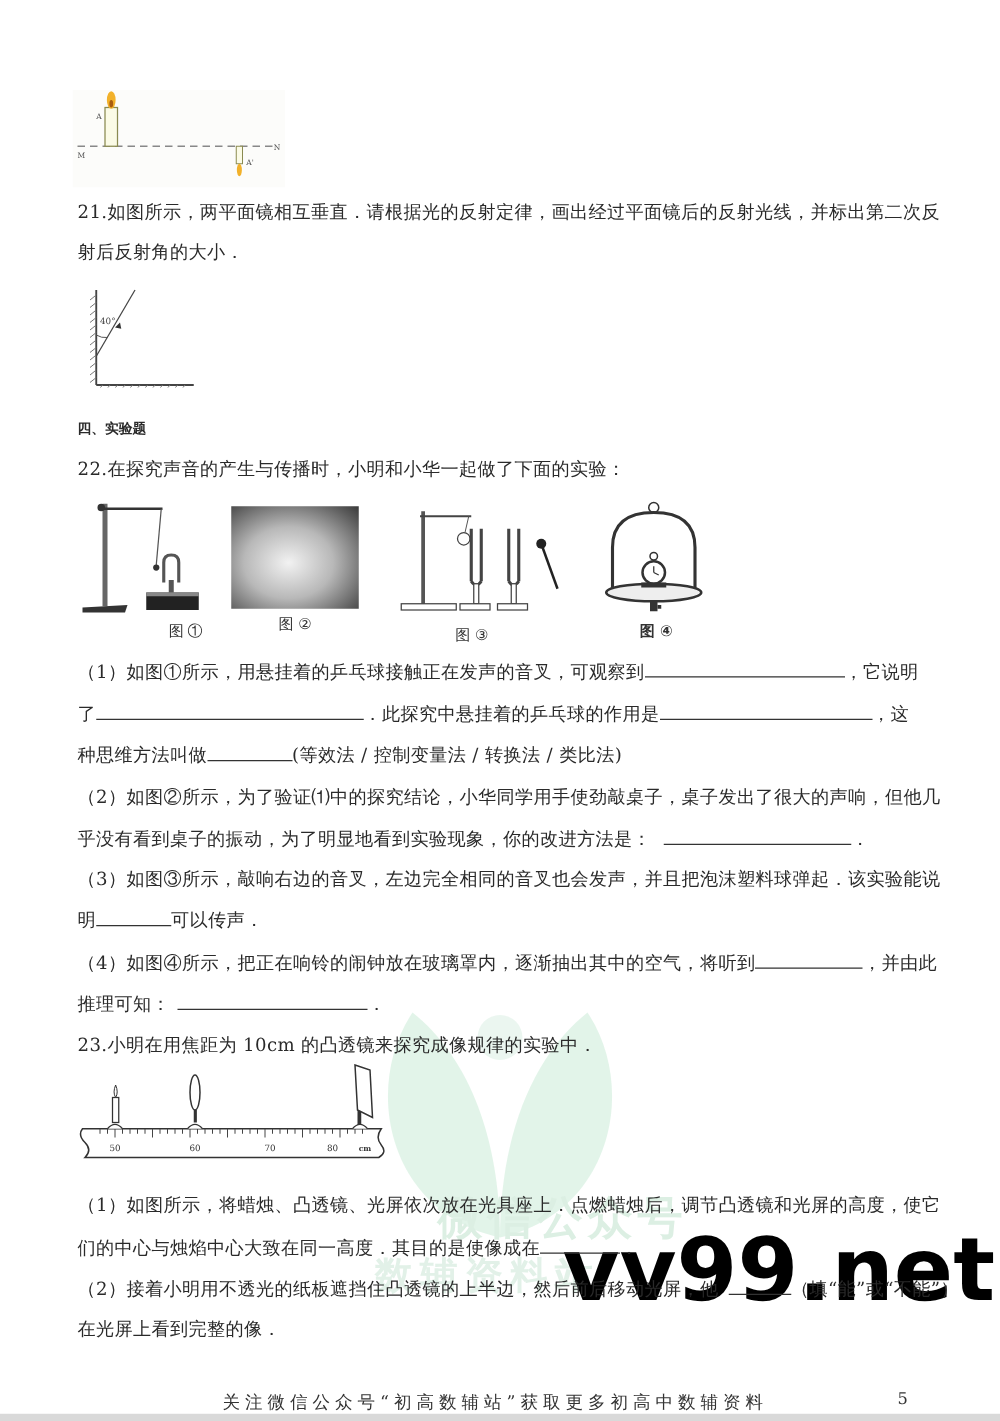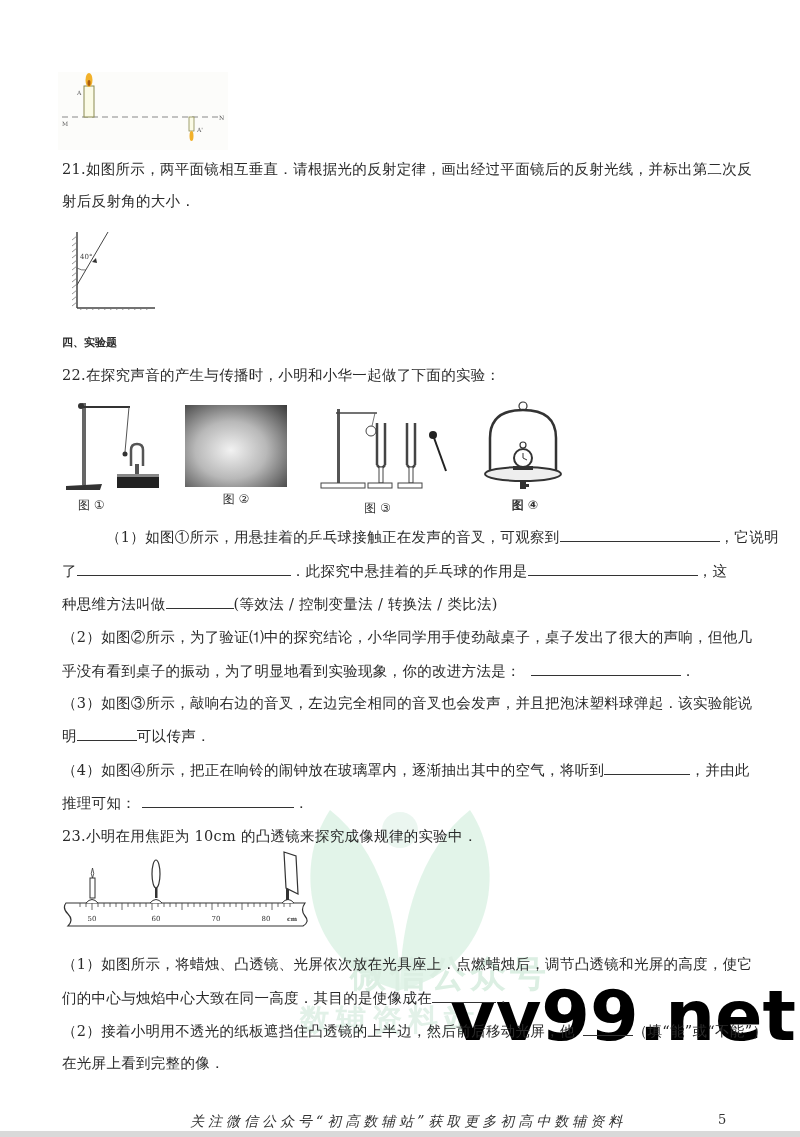--- a/index.html
+++ b/index.html
@@ -7,21 +7,21 @@
     width: 800px; height: 1137px; background: #ffffff; position: relative; overflow: hidden;
     font-family: "DejaVu Serif", "Liberation Serif", serif; color: #2a2a2a;
   }
   .abs { position: absolute; }
   .line { position: absolute; left: 62px; font-size: 14.5px; white-space: nowrap; letter-spacing: 0.3px; }
   .blank { display: inline-block; border-bottom: 1px solid #333; height: 14px; vertical-align: baseline; }
   .heading { position: absolute; left: 62px; font-size: 11px; font-weight: bold; font-family: "DejaVu Sans", "Liberation Sans", sans-serif; }
   .caption { font-size: 12px; font-family: "DejaVu Sans", sans-serif; color: #333; }
   .watermark { position: absolute; pointer-events: none; }
   .footer-bar { position: absolute; left: 0; right: 0; bottom: 0; height: 6px; background: #d9d9d9; }
-  .footer-text { position: absolute; top: 1113px; left: 190px; font-size: 14px; color: #333; letter-spacing: 4px; font-family: "DejaVu Serif", serif; font-style: italic; }
+  .footer-text { position: absolute; top: 1113px; left: 178px; font-size: 14px; color: #333; letter-spacing: 4px; font-family: "DejaVu Serif", serif; }
   .page-num { position: absolute; top: 1112px; left: 718px; font-size: 13px; color: #333; }
 </style>
 </head>
 <body>
 
 <svg class="watermark" style="left:270px; top:790px;" width="260" height="230" viewBox="0 0 260 230">
   <path d="M130 200 C 40 180, 20 80, 60 20 C 110 60, 130 130, 130 200 Z" fill="#d6efe0" opacity="0.7"></path>
   <path d="M130 200 C 220 180, 240 80, 200 20 C 150 60, 130 130, 130 200 Z" fill="#d6efe0" opacity="0.7"></path>
   <circle cx="130" cy="40" r="18" fill="#e6f4ec" opacity="0.8"></circle>
 </svg>
@@ -91,21 +91,21 @@
     <line x1="18" y1="9" x2="68" y2="9" stroke="#333" stroke-width="2"></line>
     <circle cx="19" cy="8" r="3" fill="#333"></circle>
     <line x1="67" y1="9" x2="63" y2="54" stroke="#555" stroke-width="1"></line>
     <circle cx="63" cy="56" r="2.5" fill="#333"></circle>
     <path d="M4 88 L 40 86 L 38 92 L 4 92 Z" fill="#333"></path>
     <path d="M69 68 L 69 52 Q 69 46 75 46 Q 81 46 81 52 L 81 68" fill="none" stroke="#555" stroke-width="2.5"></path>
     <rect x="73" y="66" width="4" height="10" fill="#555"></rect>
     <rect x="55" y="76" width="42" height="14" fill="#222"></rect>
     <rect x="55" y="76" width="42" height="3" fill="#888"></rect>
   </svg>
-  <div class="caption" style="text-align:left; margin-left:16px;">图 ①</div>
+  <div class="caption" style="text-align:right; margin-left:16px;font-family:Liberation Serif, serif;">图 ①</div>
 </div>
 
 <div class="abs" style="left:185px; top:405px; width:102px; height:105px;">
   <div style="width:102px; height:82px; background: radial-gradient(ellipse at 45% 55%, #f2f2f2 0%, #b8b8b8 45%, #5a5a5a 85%, #3a3a3a 100%);"></div>
   <div class="caption" style="text-align:center; margin-top:4px;">图 ②</div>
 </div>
 
 <div class="abs" style="left:320px; top:405px; width:135px; height:105px;">
   <svg width="135" height="85" viewBox="0 0 135 85">
     <rect x="17" y="4" width="3" height="76" fill="#555"></rect>
@@ -134,21 +134,21 @@
     <circle cx="43" cy="47" r="3" fill="#fff" stroke="#333" stroke-width="1.2"></circle>
     <line x1="43" y1="60" x2="43" y2="55" stroke="#333" stroke-width="1"></line>
     <line x1="43" y1="60" x2="47" y2="62" stroke="#333" stroke-width="1"></line>
     <rect x="33" y="68" width="20" height="4" fill="#333"></rect>
     <rect x="40" y="83" width="6" height="8" fill="#333"></rect>
     <rect x="46" y="86" width="3" height="3" fill="#333"></rect>
   </svg>
   <div class="caption" style="text-align:center;font-weight:bold;">图 ④</div>
 </div>
 
-<div class="line" style="top:527px;margin-left:44px;">
+<div class="line" style="top:527px;">
   <span>（1）如图①所示，用悬挂着的乒乓球接触正在发声的音叉，可观察到</span><span class="blank" style="width:160px;"></span><span>，它说明</span>
 </div>
 <div class="line" style="top:561px;">
   <span>了</span><span class="blank" style="width:214px;"></span><span>．此探究中悬挂着的乒乓球的作用是</span><span class="blank" style="width:170px;"></span><span>，这</span>
 </div>
 <div class="line" style="top:594px;">
   <span>种思维方法叫做</span><span class="blank" style="width:68px;"></span><span>(等效法 / 控制变量法 / 转换法 / 类比法)</span>
 </div>
 
 <div class="line" style="top:628px;">（2）如图②所示，为了验证⑴中的探究结论，小华同学用手使劲敲桌子，桌子发出了很大的声响，但他几</div>

